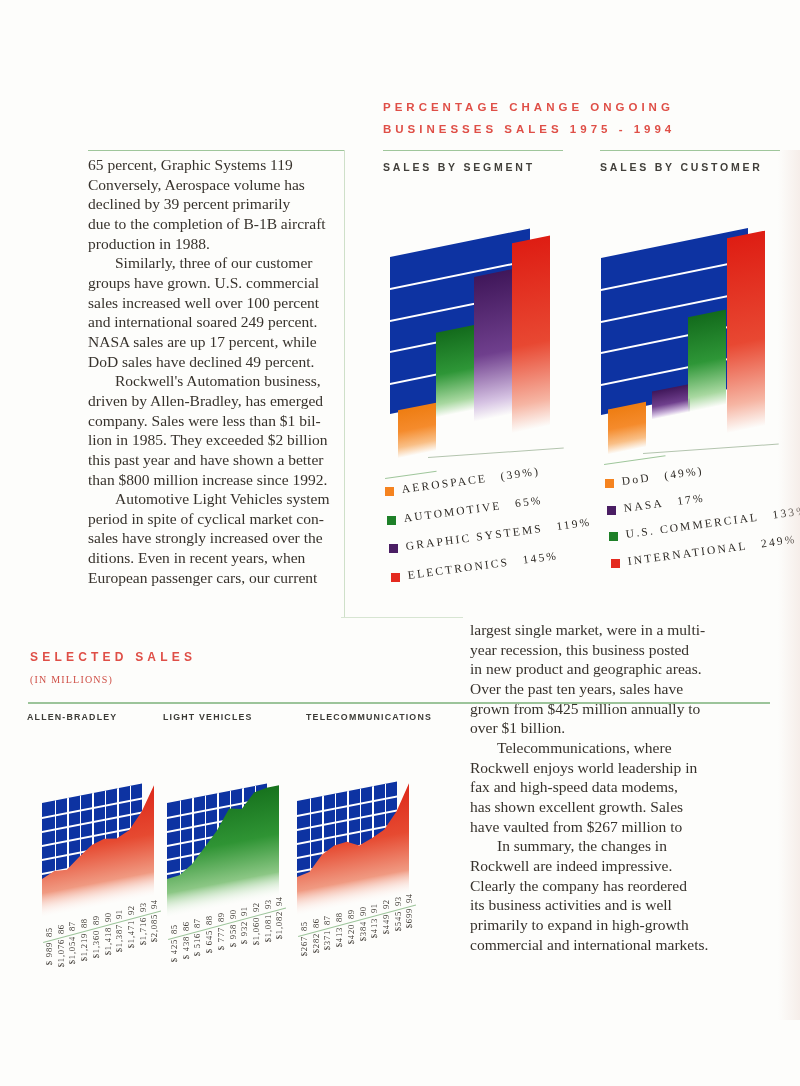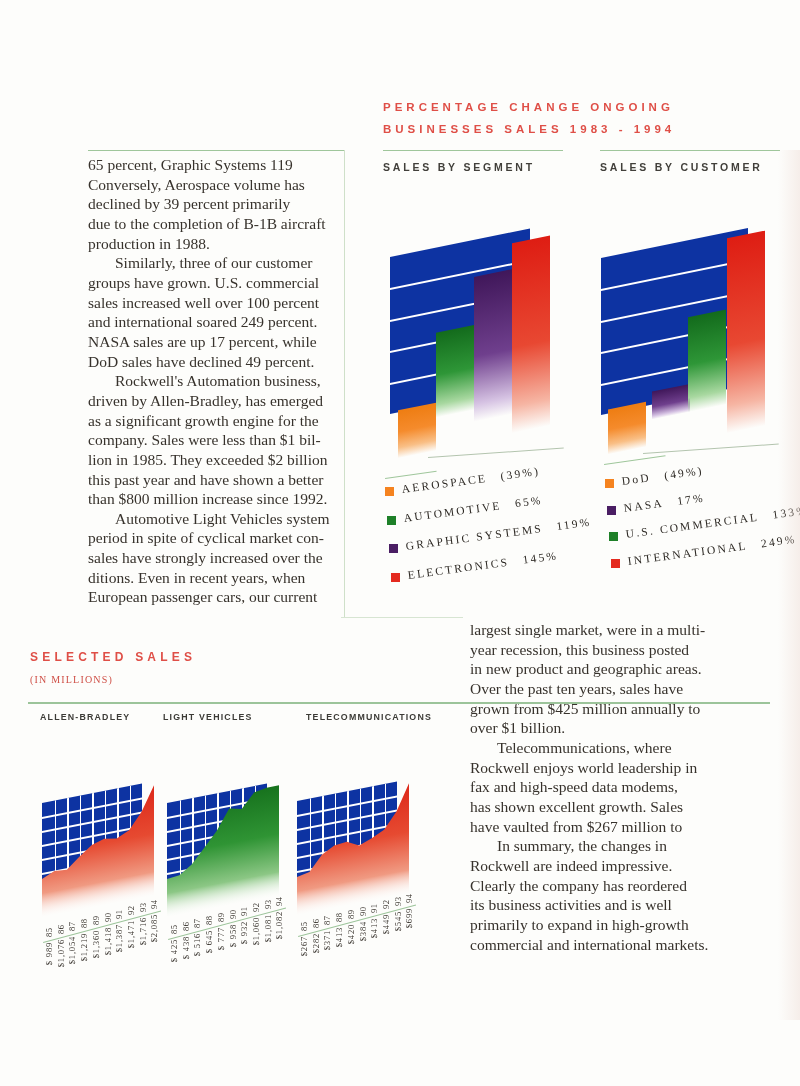--- a/index.html
+++ b/index.html
@@ -58,42 +58,41 @@
   .scan-edge-right{position:absolute;right:0;top:150px;width:22px;height:870px;
     background:linear-gradient(90deg,rgba(238,221,214,0) 0%,rgba(236,219,212,0.45) 100%);}
 </style>
 </head>
 <body>
 
 <div id="page">
 
   <div class="main-title">
     <div>PERCENTAGE CHANGE ONGOING</div>
-    <div>BUSINESSES SALES 1983 - 1994</div>
+    <div>BUSINESSES SALES 1975 - 1994</div>
   </div>
 
   <div class="rule-h" style="left:88px;top:150px;width:257px;"></div>
   <div class="rule-v" style="left:344px;top:150px;height:468px;"></div>
   <div class="rule-foot" style="left:341px;top:617px;width:122px;"></div>
 
   <div id="left-lines" class="body-col" style="left:88px;top:155px;width:262px;">
       <div class="bodyline">65 percent, Graphic Systems 119</div>
       <div class="bodyline">Conversely, Aerospace volume has</div>
       <div class="bodyline">declined by 39 percent primarily</div>
       <div class="bodyline">due to the completion of B-1B aircraft</div>
       <div class="bodyline">production in 1988.</div>
       <div class="bodyline indent">Similarly, three of our customer</div>
       <div class="bodyline">groups have grown. U.S. commercial</div>
       <div class="bodyline">sales increased well over 100 percent</div>
       <div class="bodyline">and international soared 249 percent.</div>
       <div class="bodyline">NASA sales are up 17 percent, while</div>
       <div class="bodyline">DoD sales have declined 49 percent.</div>
       <div class="bodyline indent">Rockwell's Automation business,</div>
       <div class="bodyline">driven by Allen-Bradley, has emerged</div>
-      <div class="bodyline">as a significant growth engine for the</div>
       <div class="bodyline">company. Sales were less than $1 bil-</div>
       <div class="bodyline">lion in 1985. They exceeded $2 billion</div>
       <div class="bodyline">this past year and have shown a better</div>
       <div class="bodyline">than $800 million increase since 1992.</div>
       <div class="bodyline indent">Automotive Light Vehicles system</div>
       <div class="bodyline">period in spite of cyclical market con-</div>
       <div class="bodyline">sales have strongly increased over the</div>
       <div class="bodyline">ditions. Even in recent years, when</div>
       <div class="bodyline">European passenger cars, our current</div>
     </div>
@@ -186,21 +185,21 @@
       <div class="legend-row" style="top: 79.5px;">
         <span class="legend-swatch" style="background: rgb(228, 42, 31); left: 6px;"></span>
         <span class="legend-text" style="left: 23px;">INTERNATIONAL 249%</span>
       </div>
     </div>
 
   <div id="ss-title">SELECTED SALES</div>
   <div id="ss-subtitle">(IN MILLIONS)</div>
   <div id="ss-rule"></div>
 
-  <div class="ss-chart-title" style="left:40px;">ALLEN-BRADLEY</div>
+  <div class="ss-chart-title" style="left:27px;">ALLEN-BRADLEY</div>
   <div class="ss-chart-title" style="left:163px;">LIGHT VEHICLES</div>
   <div class="ss-chart-title" style="left:306px;">TELECOMMUNICATIONS</div>
 
   <div class="scan-edge-right"></div>
 <div class="ss-skew" style="left: 42px; top: 803px;">
       <div class="ss-panel">
         <div class="ss-gv" style="left: 12.5px;"></div>
         <div class="ss-gv" style="left: 25px;"></div>
         <div class="ss-gv" style="left: 37.5px;"></div>
         <div class="ss-gv" style="left: 50px;"></div>

